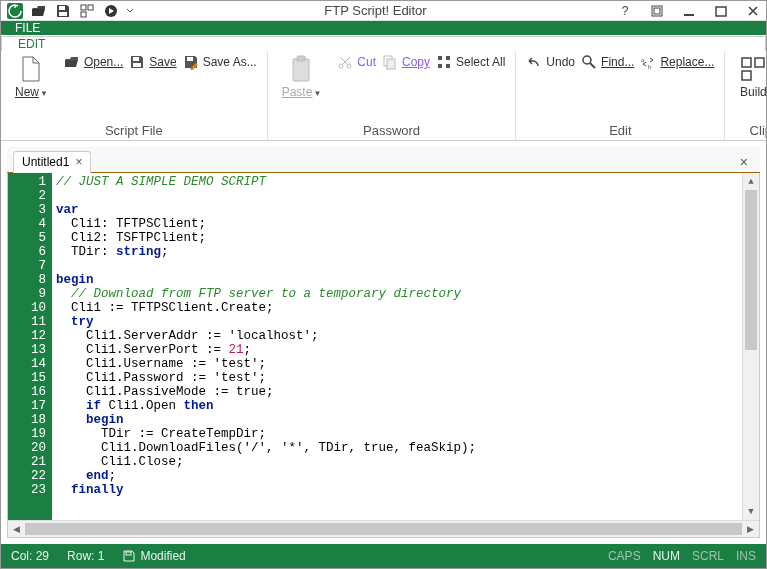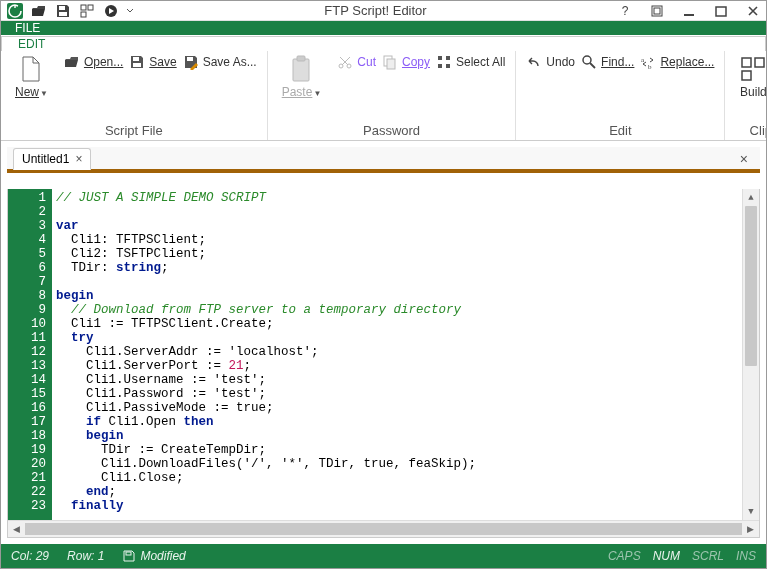--- a/index.html
+++ b/index.html
@@ -80,26 +80,26 @@
   .rbigbtn.disabled { color: #aaa; }
   .rcol { display: flex; flex-direction: row; gap: 2px; }
   .rsmall { display: flex; align-items: center; gap: 4px; color: #333; padding: 1px 2px; white-space: nowrap;}
   .rsmall.disabled { color: #8b5cf6; }
   .rsmall .sicon { width: 16px; height: 16px; display:flex; align-items:center; justify-content:center;}
   .dd { font-size: 8px; color: #555; margin-left: 1px;}
   .underline { text-decoration: underline; }
   
   .doctabs {
     height: 26px;
-    border-bottom: 4px solid #a16207;
+    border-bottom: 1px solid #a16207;
     background: #f8f8f8;
     display: flex;
     align-items: flex-end;
     padding: 0 6px;
-    margin: 6px 6px 16px 6px;
+    margin: 6px 6px 0 6px;
     position: relative;
   }
   .doctab {
     background: #fff;
     border: 1px solid #ccc;
     border-bottom: 1px solid #fff;
     border-radius: 3px 3px 0 0;
     padding: 3px 8px;
     display: flex;
     align-items: center;
@@ -176,21 +176,20 @@
   
   .statusbar {
     height: 20px;
     background: #1b7f44;
     color: #e8f3ec;
     display: flex;
     align-items: center;
     font-size: 12px;
     padding: 12px 10px;
     gap: 18px;
-    font-style: italic;
   }
   .statusbar .sright { margin-left: auto; display:flex; gap:12px;}
   .statusbar .dim { color: #9cc5ae; }
   .statusbar .sicon { display:inline-flex; vertical-align:middle; margin-right:4px;}
 </style>
 </head>
 <body>
 
 <div class="titlebar">
   <div class="qat">

